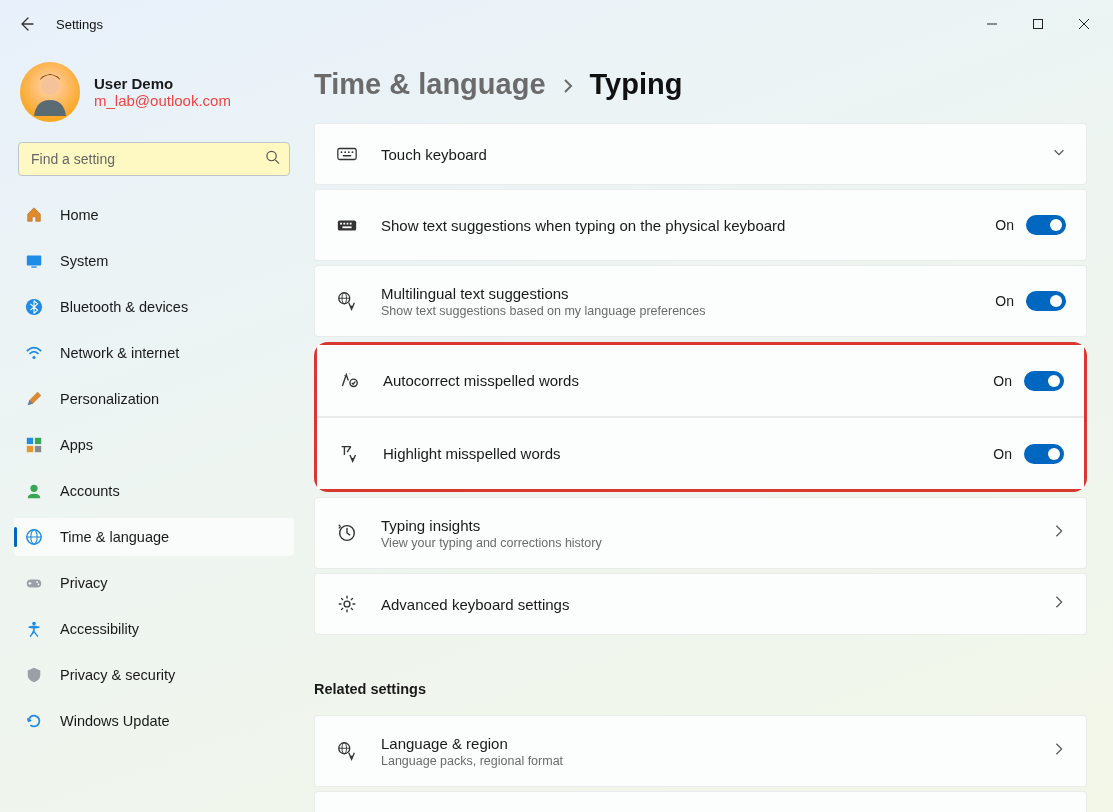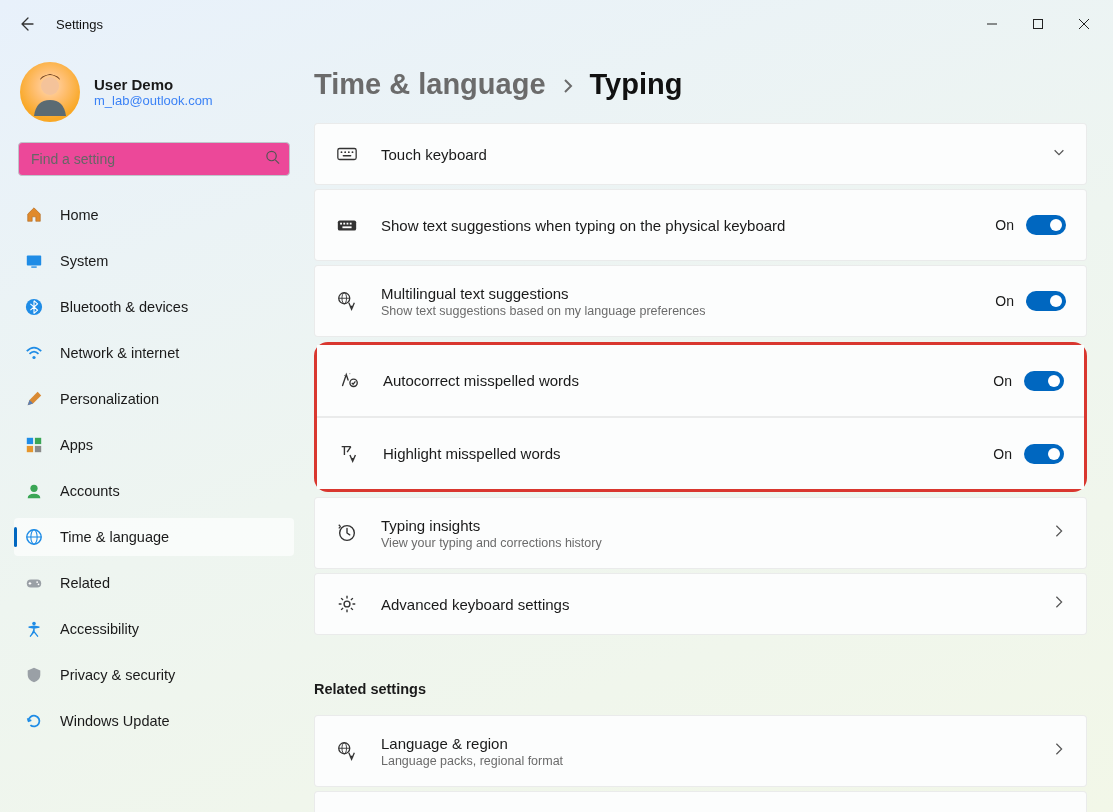--- a/index.html
+++ b/index.html
@@ -11,24 +11,24 @@
 .titlebar .win-controls { margin-left: auto; display: flex; }
 .titlebar .win-btn { width: 46px; height: 32px; display: flex; align-items: center; justify-content: center; cursor: pointer; }
 
 .layout { display: flex; height: calc(100% - 48px); }
 
 .sidebar { width: 300px; padding: 0 6px 0 14px; flex-shrink: 0; display: flex; flex-direction: column; }
 .profile { display: flex; align-items: center; gap: 14px; padding: 14px 6px 20px 6px; }
 .avatar { width: 60px; height: 60px; border-radius: 50%; background: radial-gradient(circle at 50% 40%, #ffd9b3 0%, #ffc178 30%, #f9a826 70%); display: flex; align-items: center; justify-content: center; overflow: hidden; position: relative; }
 .avatar svg { width: 48px; height: 48px; }
 .profile .name { font-weight: 600; font-size: 15px; }
-.profile .email { font-size: 13px; color: #3b82f6; }
+.profile .email { font-size: 15px; color: #ef4444; }
 
 .search-wrap { position: relative; margin: 0 4px 20px 4px; }
-.search-input { width: 100%; height: 34px; padding: 0 36px 0 12px; border: 1px solid #bfc5cb; border-radius: 4px; background: #ec4899; font-size: 14px; color: #333; outline: none; }
+.search-input { width: 100%; height: 34px; padding: 0 36px 0 12px; border: 1px solid #bfc5cb; border-radius: 4px; background: #fef9c3; font-size: 14px; color: #333; outline: none; }
 .search-input::placeholder { color: #666; }
 .search-icon-box { position: absolute; right: 10px; top: 50%; transform: translateY(-50%); }
 
 .nav { display: flex; flex-direction: column; gap: 8px; }
 .nav-item { display: flex; align-items: center; gap: 16px; height: 38px; padding: 0 10px; border-radius: 4px; cursor: pointer; font-size: 14.5px; color: #1a1a1a; position: relative; }
 .nav-item.active { background: rgba(255,255,255,0.65); }
 .nav-item.active::before { content: ""; position: absolute; left: 0; top: 9px; bottom: 9px; width: 3px; background: #0067c0; border-radius: 2px; }
 .nav-icon { width: 20px; height: 20px; display: inline-flex; align-items: center; justify-content: center; flex-shrink: 0; }
 
 .main { flex: 1; padding: 14px 26px 0 14px; overflow-y: auto; }
@@ -191,21 +191,21 @@
       </div>
       <div class="nav-item">
         <span class="nav-icon">
             <svg viewBox="0 0 20 20" width="18" height="18">
               <rect x="2" y="6" width="16" height="9" rx="4.5" fill="#9aa0a6"></rect>
               <circle cx="13.5" cy="9" r="1" fill="#fff"></circle>
               <circle cx="15" cy="11.5" r="1" fill="#fff"></circle>
               <path d="M5.5 9 V12 M4 10.5 H7" stroke="#fff" stroke-width="1.2"></path>
             </svg>
           </span>
-        <span>Related</span>
+        <span>Privacy</span>
       </div>
       <div class="nav-item">
         <span class="nav-icon">
             <svg viewBox="0 0 20 20" width="18" height="18">
               <circle cx="10" cy="4" r="2" fill="#1f8ce6"></circle>
               <path d="M4 8 L10 7 L16 8 L10 9 Z M10 9 V13 L6 18 M10 13 L14 18" fill="#1f8ce6" stroke="#1f8ce6" stroke-width="1.5" stroke-linecap="round"></path>
             </svg>
           </span>
         <span>Accessibility</span>
       </div>

